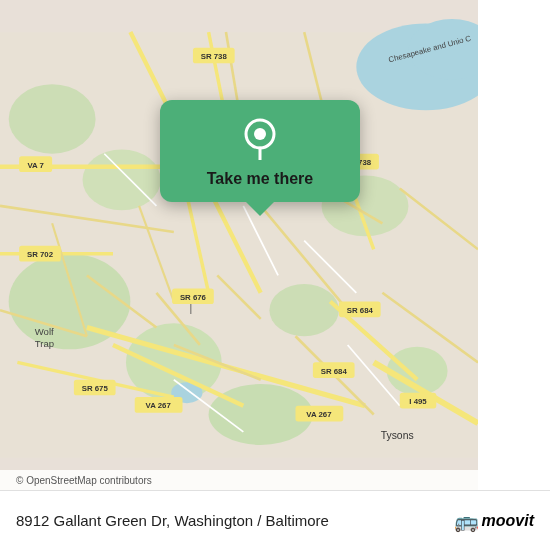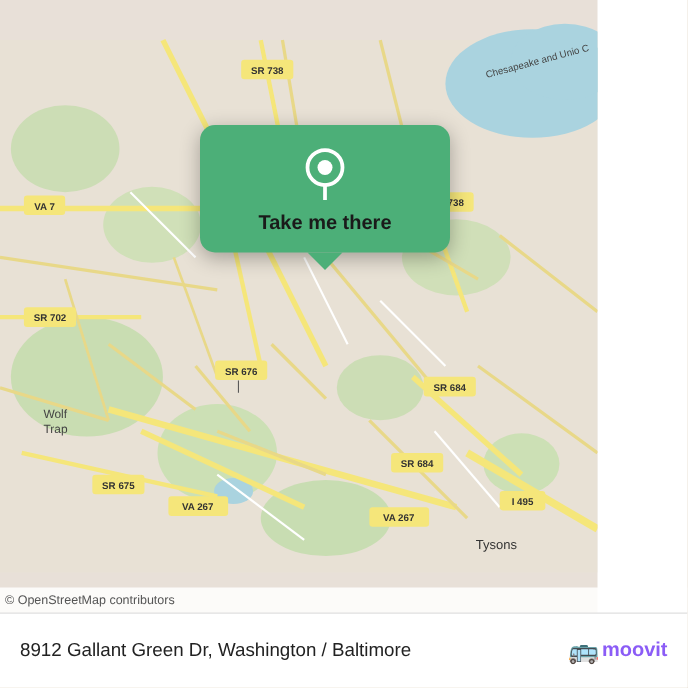--- a/index.html
+++ b/index.html
@@ -66,21 +66,21 @@
     
     #copyright-bar {
       width: 550px;
       height: 20px;
       background: rgba(255,255,255,0.85);
       position: absolute;
       bottom: 60px;
       left: 0;
       display: flex;
       align-items: center;
-      padding: 0 4px;
+      padding: 0 16px;
       font-size: 10px;
       color: #555;
       z-index: 5;
     }
 
     
     #bottom-bar {
       width: 550px;
       height: 60px;
       background: #ffffff;
@@ -108,21 +108,22 @@
     }
 
     .moovit-bus {
       font-size: 20px;
       color: #e84c4c;
     }
 
     .moovit-text {
       font-size: 16px;
       font-weight: bold;
-      color: #8b5cf6;
+      color: #000000;
+      font-style: italic;
     }
 
     
     .map-svg {
       position: absolute;
       top: 0; left: 0;
       width: 100%;
       height: 100%;
     }
   </style>

